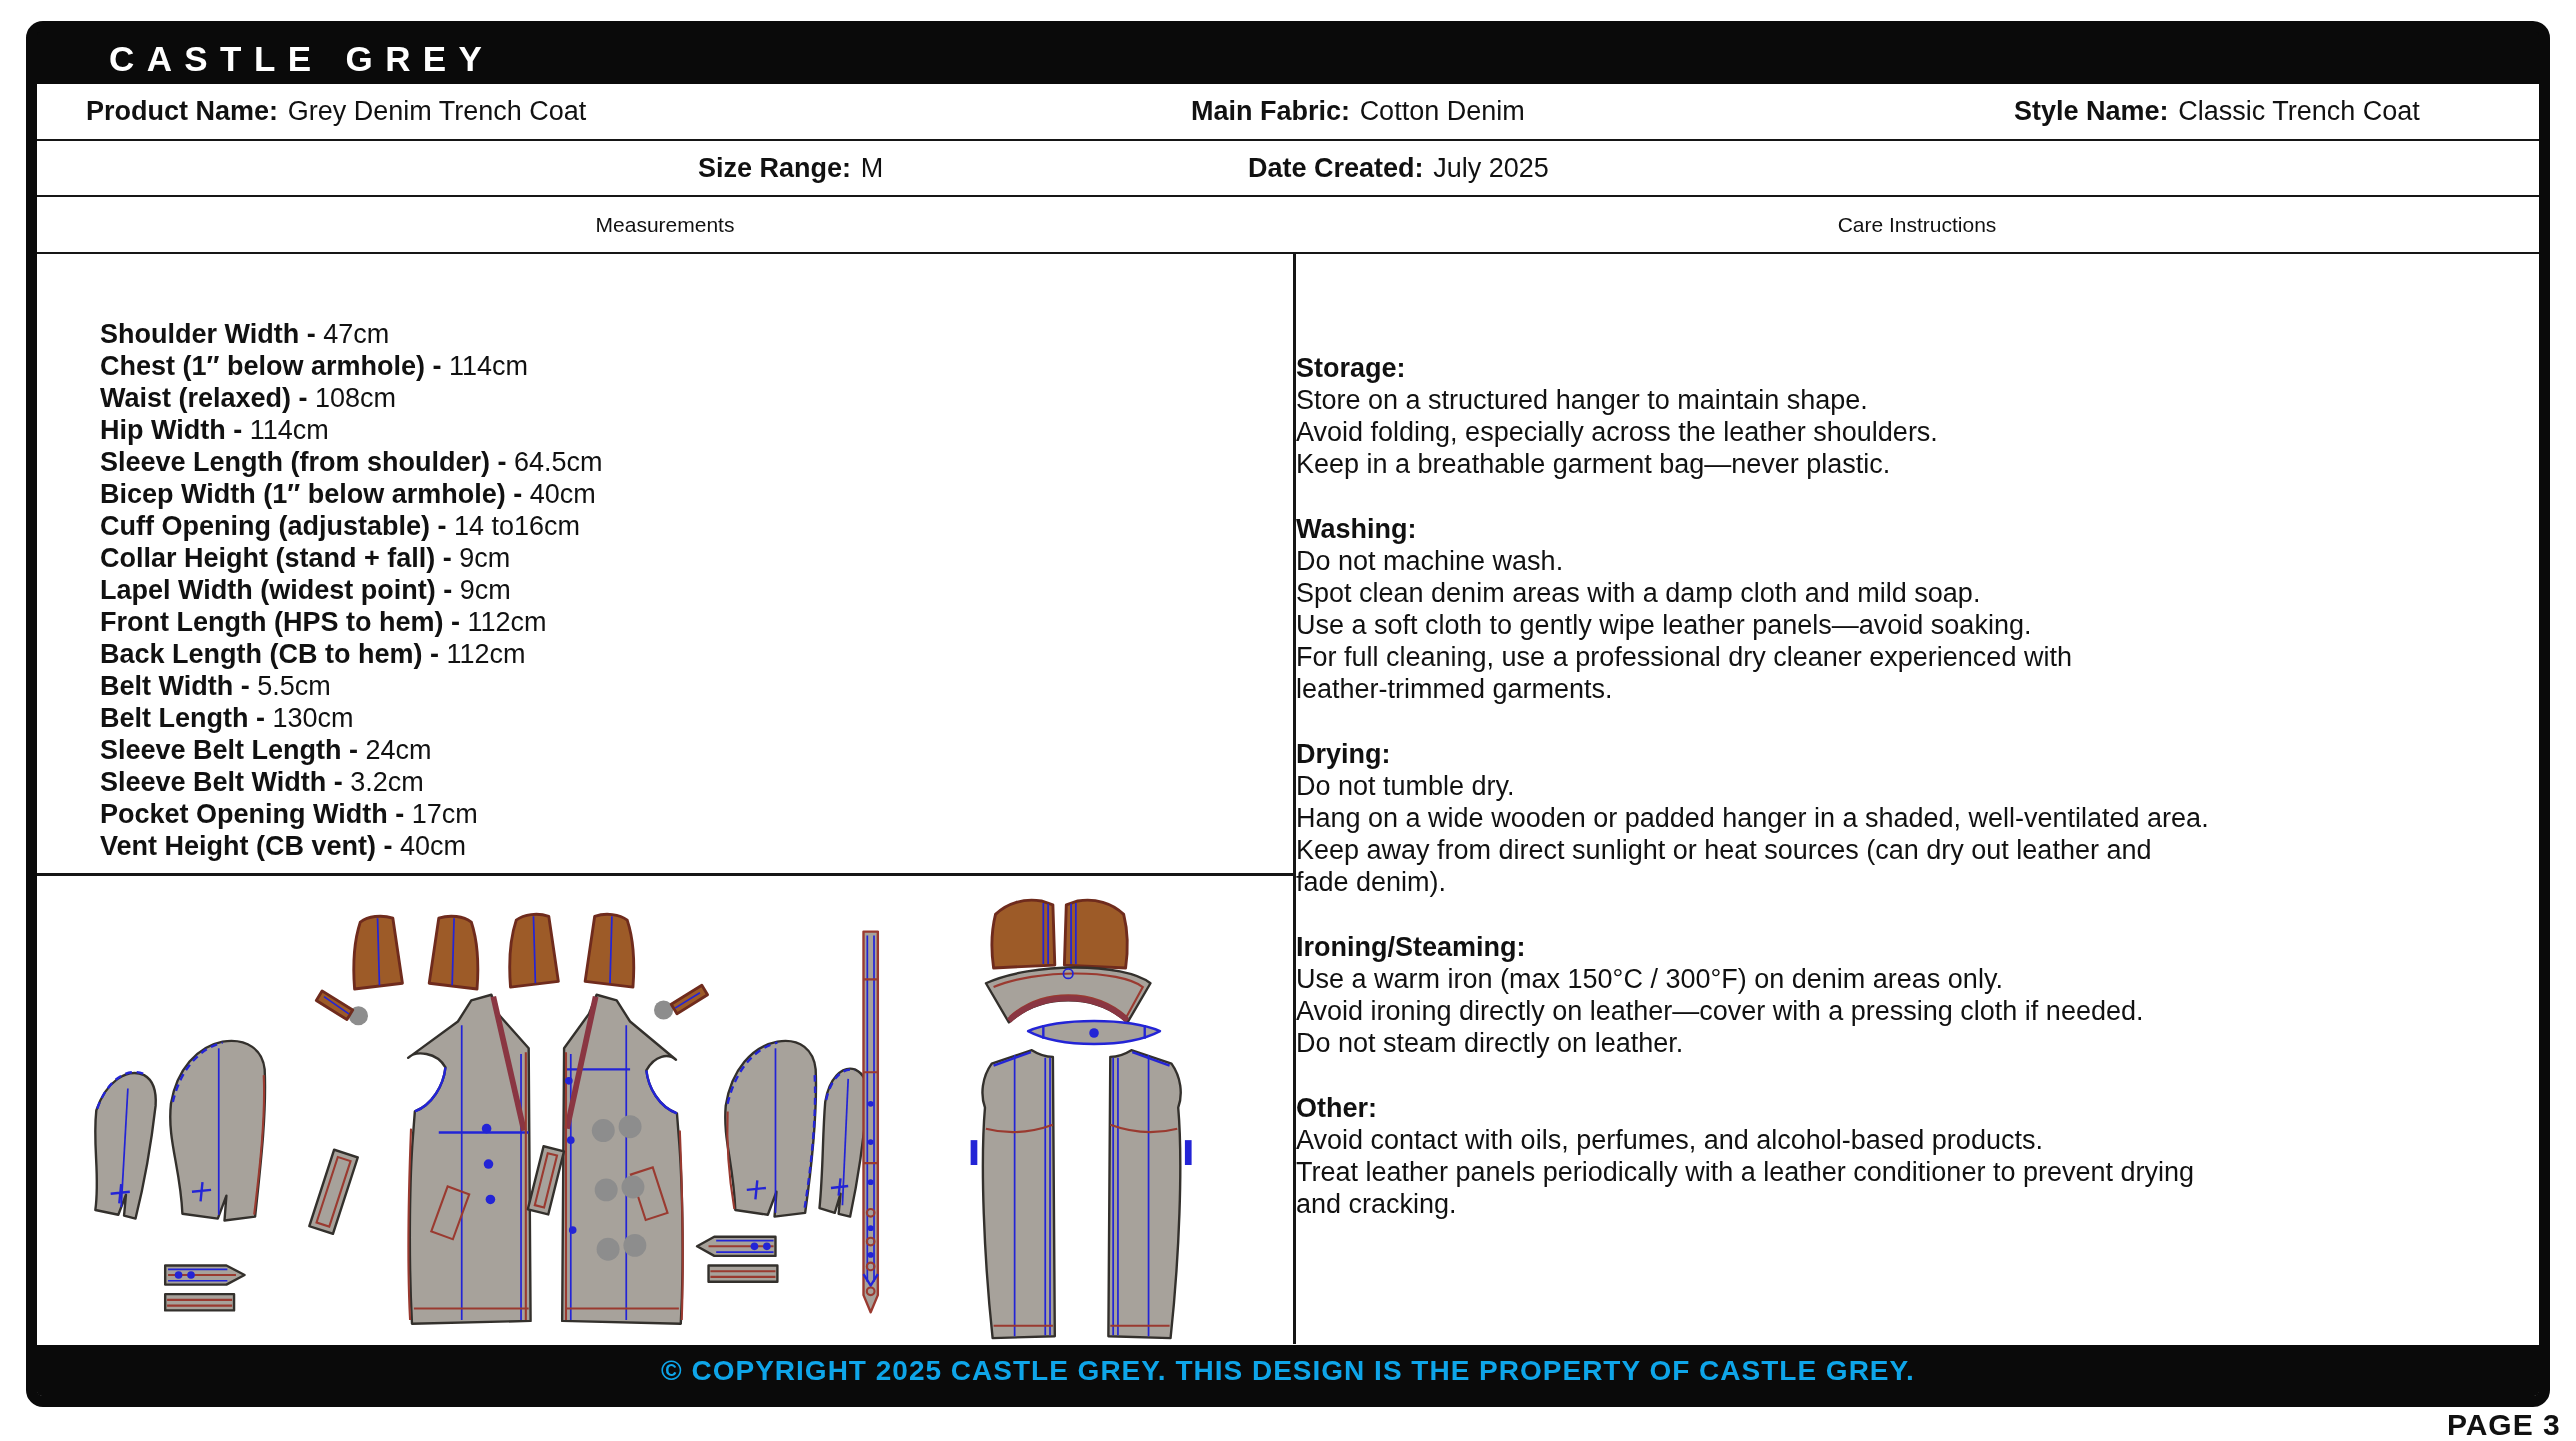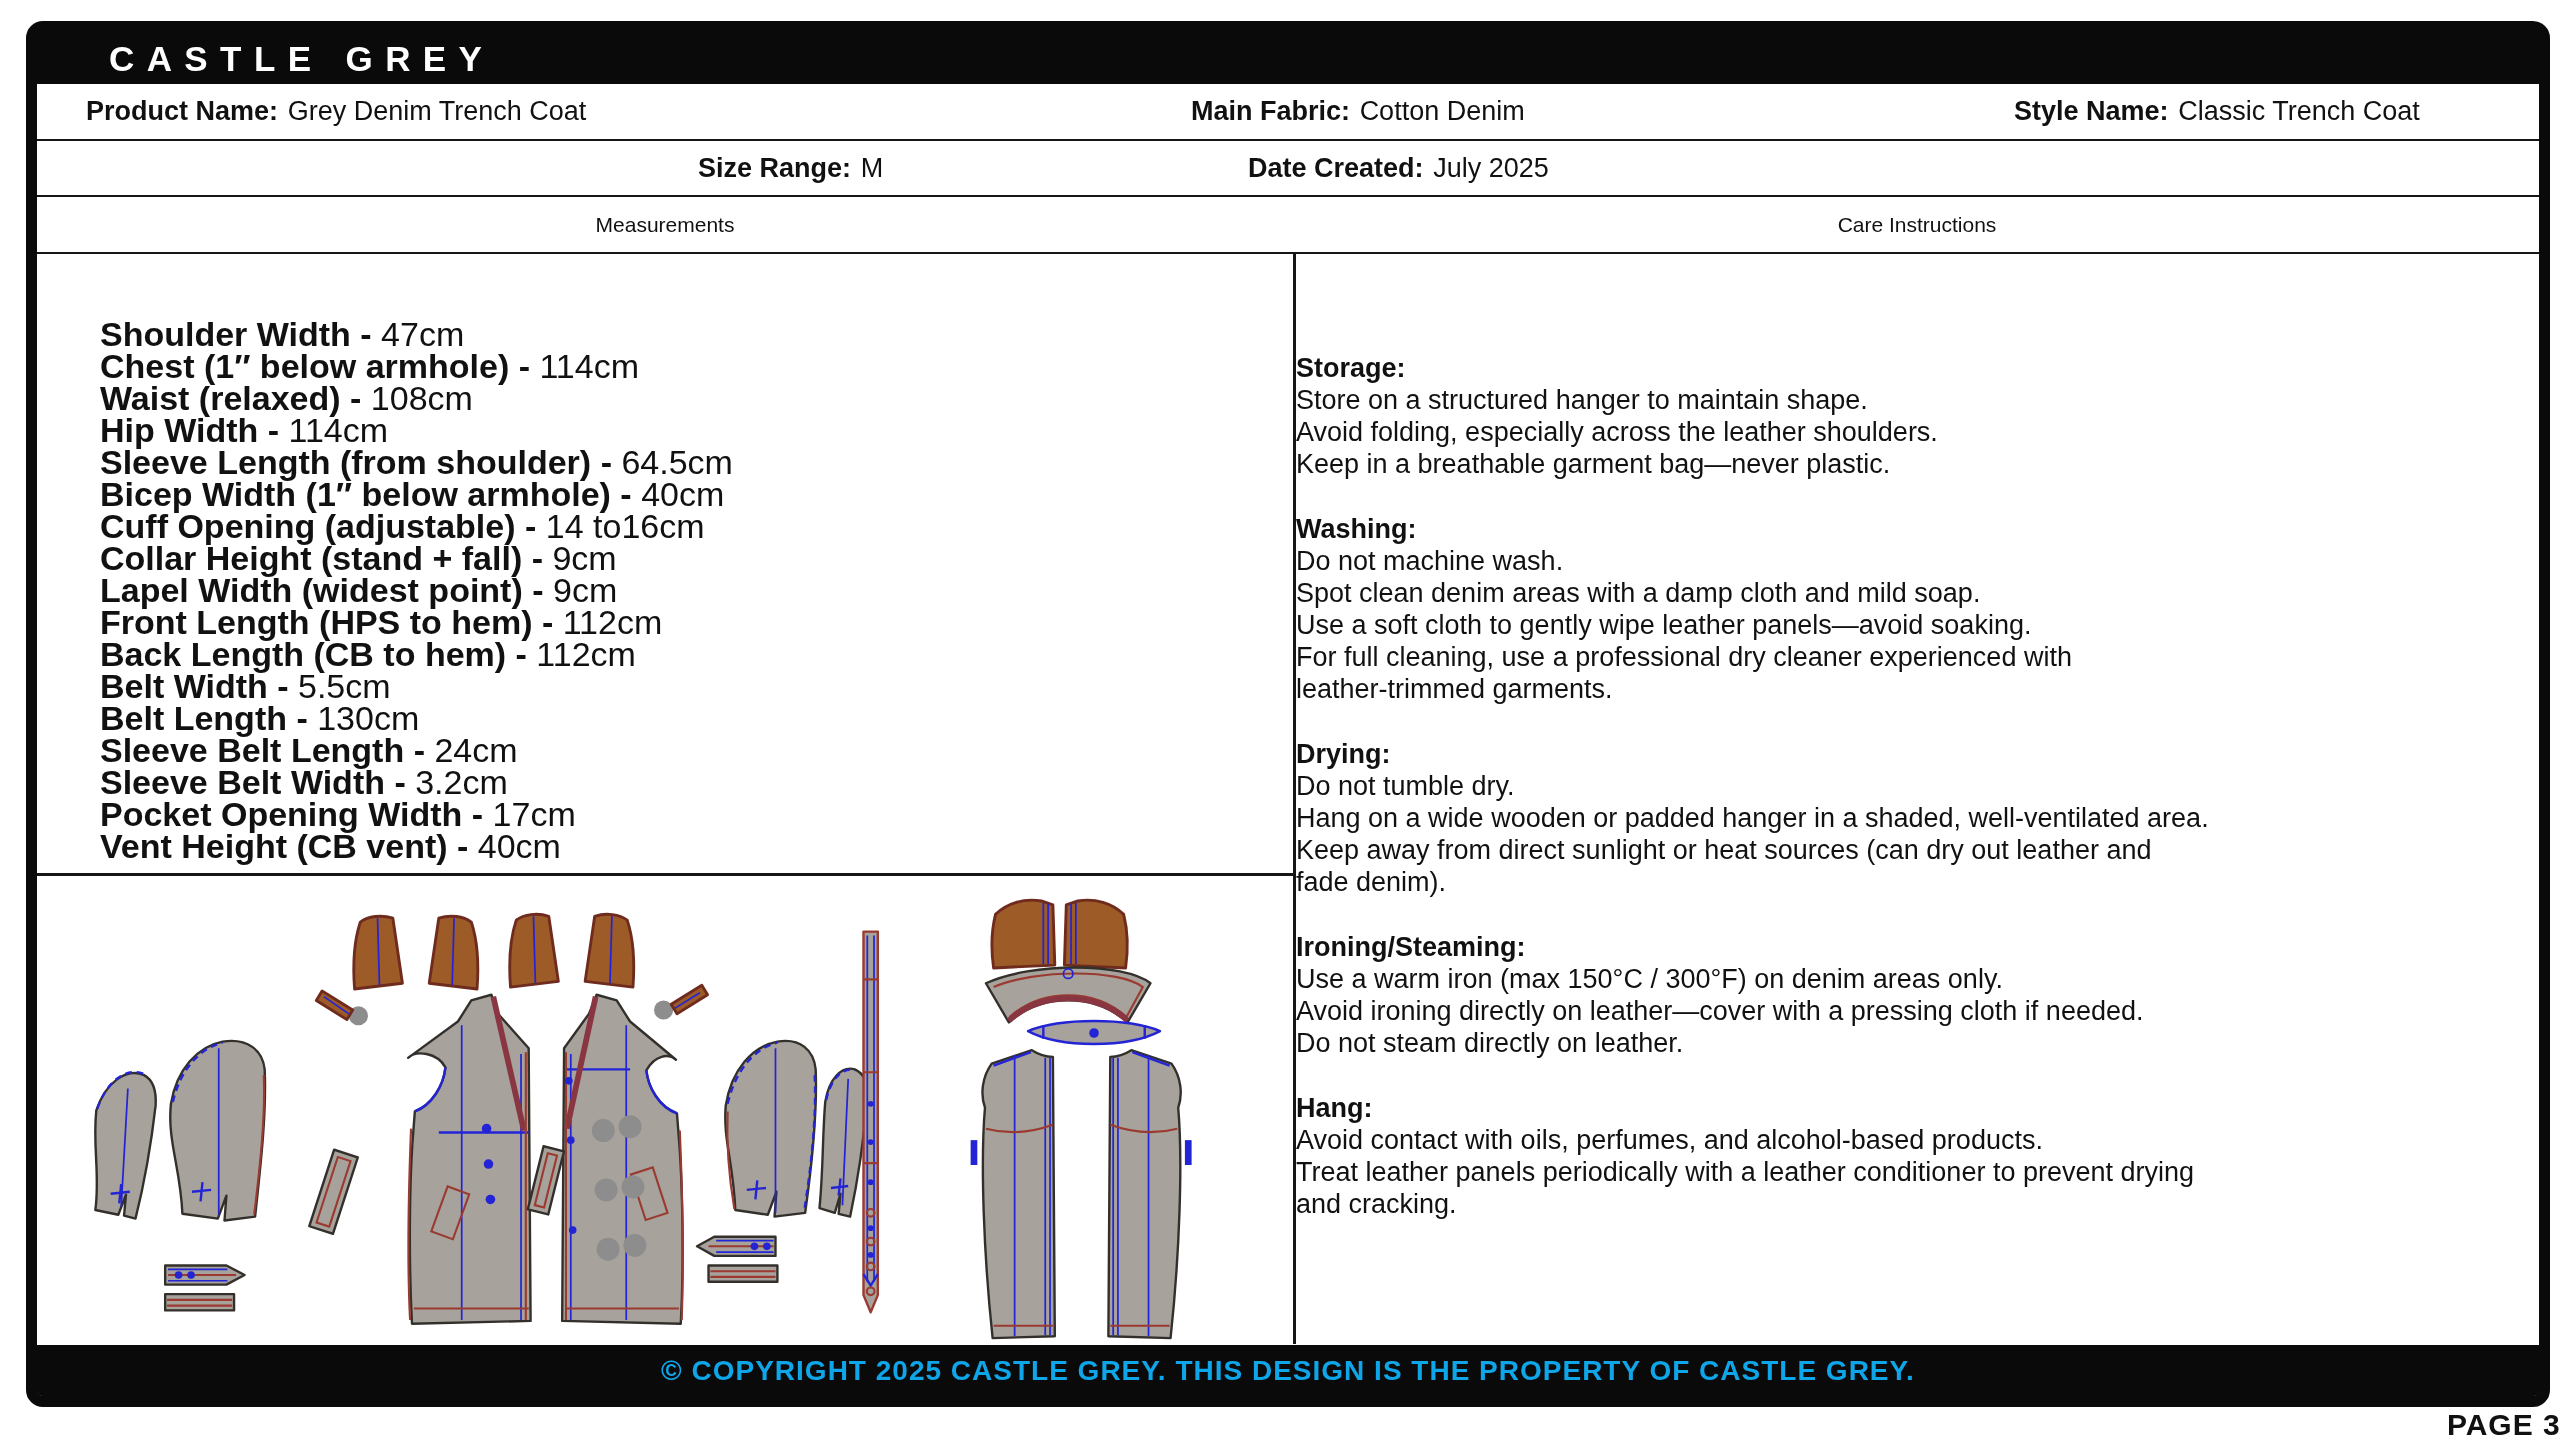--- a/index.html
+++ b/index.html
@@ -35,21 +35,21 @@
   .f-label{font-weight:700;margin-right:9.6px;}
   .f-product{left:49px;} .f-fabric{left:1154px;} .f-style{left:1977px;}
   .f-size{left:661px;} .f-date{left:1211px;}
   .hdr{position:absolute;top:0;height:100%;display:flex;align-items:center;justify-content:center;font-weight:400;font-size:21px;}
   .hdr-left{left:0;width:1256px;}
   .hdr-right{left:1259px;width:1242px;}
   
   .content{position:absolute;left:0;top:221px;width:100%;height:1091px;}
   .vdiv{position:absolute;left:1256px;top:0;width:2.9px;height:100%;background:#161616;}
   .left-col{position:absolute;left:0;top:0;width:1256px;height:100%;}
-  .measure-list{position:absolute;left:63px;top:65px;list-style:none;font-size:34px;line-height:32px;white-space:nowrap;}
+  .measure-list{position:absolute;left:63px;top:65px;list-style:none;font-size:27px;line-height:32px;white-space:nowrap;}
   .m-label,.m-sep{font-weight:700;}
   .m-sep{white-space:pre;}
   .hdiv{position:absolute;left:0;top:620px;width:1256px;height:2.9px;background:#161616;}
   .flat{position:absolute;left:0;top:623px;width:1256px;height:468px;}
   .right-col{
     position:absolute;left:1213px;top:0;width:1242px;height:100%;
     padding:99px 29px 0 46px;font-size:27px;line-height:32px;
   }
   .care-section + .care-section{margin-top:33px;}
   .care-title{font-weight:700;}
@@ -329,21 +329,21 @@
 Keep away from direct sunlight or heat sources (can dry out leather and
  fade denim).</div>
       </div>
       <div class="care-section">
         <div class="care-title">Ironing/Steaming:</div>
         <div class="care-body">Use a warm iron (max 150°C / 300°F) on denim areas only.
 Avoid ironing directly on leather—cover with a pressing cloth if needed.
 Do not steam directly on leather.</div>
       </div>
       <div class="care-section">
-        <div class="care-title">Hang:</div>
+        <div class="care-title">Other:</div>
         <div class="care-body">Avoid contact with oils, perfumes, and alcohol-based products.
 Treat leather panels periodically with a leather conditioner to prevent drying
 and cracking.</div>
       </div>
     </div>
   </div>
 
   <div class="footerbar">
     <span>© COPYRIGHT 2025 CASTLE GREY. THIS DESIGN IS THE PROPERTY OF CASTLE GREY.</span>
   </div>

